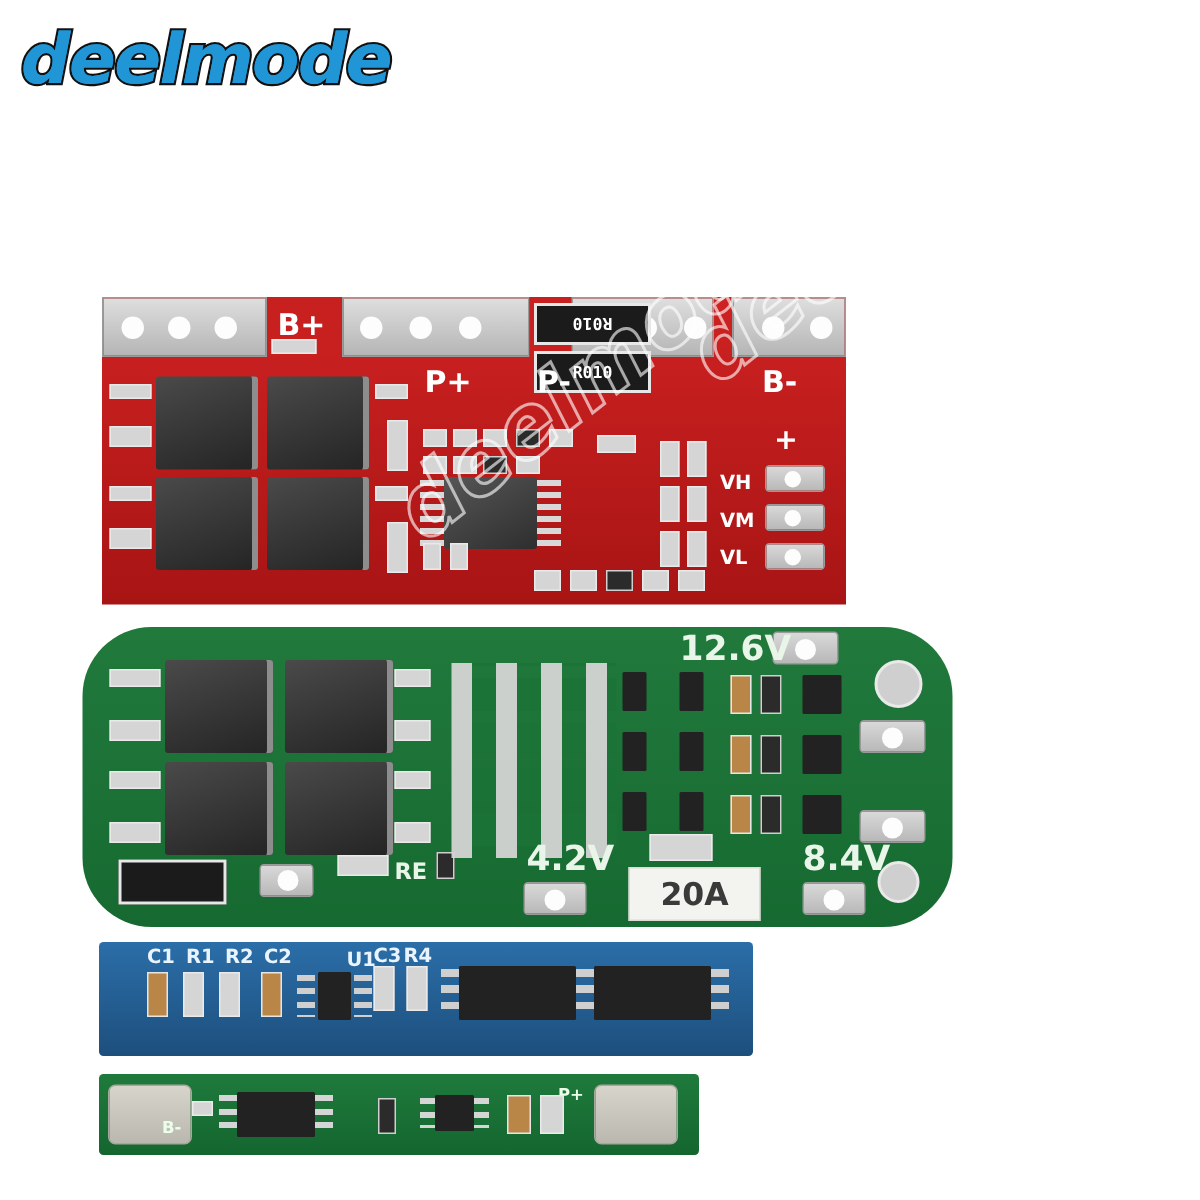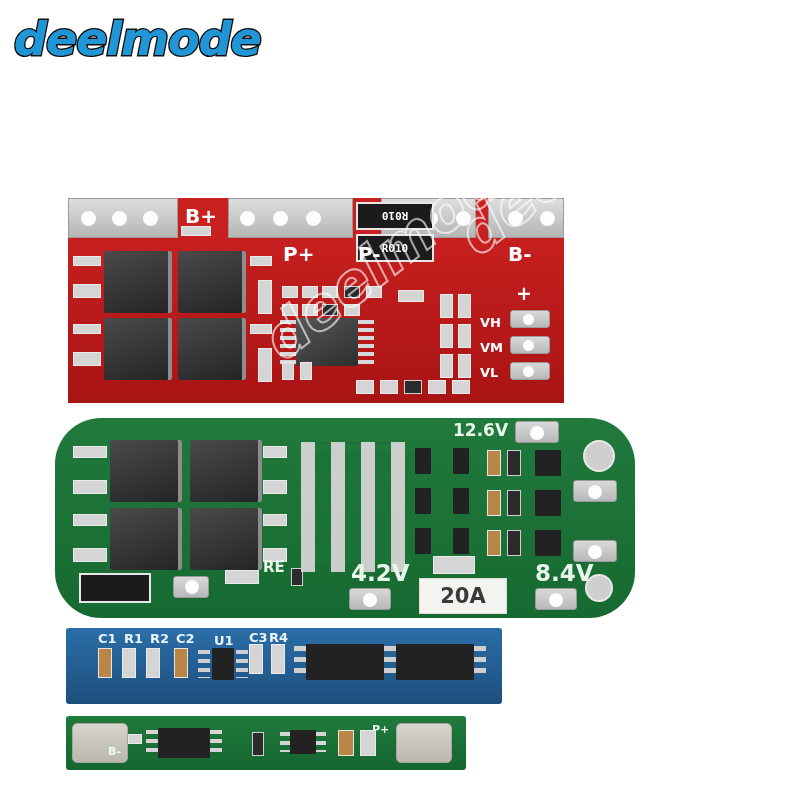--- a/index.html
+++ b/index.html
@@ -188,21 +188,21 @@
   <div class="smd" style="left:208px;top:62px;width:24px;height:14px;"></div>
   <div class="smd" style="left:208px;top:96px;width:24px;height:12px;"></div>
   <div class="smd" style="left:208px;top:130px;width:24px;height:14px;"></div>
 
   <div class="shunt" style="left:24px;top:155px;width:72px;height:30px;"></div>
 
   <div class="pad" style="left:118px;top:158px;width:36px;height:22px;border-radius:3px;"></div>
   <div class="hole" style="left:130px;top:162px;width:14px;height:14px;"></div>
 
   <div class="smd" style="left:170px;top:152px;width:34px;height:14px;"></div>
-  <div class="silk" style="left:208px;top:142px;font-size:15px;text-align:right;">RE</div>
+  <div class="silk" style="left:208px;top:156px;font-size:15px;text-align:right;">RE</div>
   <div class="smd dark" style="left:236px;top:150px;width:12px;height:18px;"></div>
 
   <div style="position:absolute;left:246px;top:24px;width:110px;height:130px;
               background:
                 repeating-linear-gradient(90deg,#d5d5d5 0 14px,transparent 14px 30px),
                 repeating-linear-gradient(0deg,transparent 0 8px,#1b7337 8px 30px);
               opacity:.95;"></div>
 
   <div class="soic" style="left:360px;top:30px;width:16px;height:26px;"></div>
   <div class="soic" style="left:360px;top:70px;width:16px;height:26px;"></div>
@@ -225,21 +225,21 @@
   <div class="pad" style="left:460px;top:3px;width:44px;height:22px;border-radius:3px;"></div>
   <div class="hole" style="left:475px;top:8px;width:14px;height:14px;"></div>
   <div class="pad" style="left:518px;top:62px;width:44px;height:22px;border-radius:3px;"></div>
   <div class="hole" style="left:533px;top:67px;width:14px;height:14px;"></div>
   <div class="pad" style="left:518px;top:122px;width:44px;height:22px;border-radius:3px;"></div>
   <div class="hole" style="left:533px;top:127px;width:14px;height:14px;"></div>
 
   <div class="ring" style="left:528px;top:22px;width:32px;height:32px;"></div>
   <div class="ring" style="left:530px;top:156px;width:28px;height:28px;"></div>
 
-  <div class="silk" style="left:398px;top:4px;font-size:17px;">12.6V</div>
+  <div class="silk" style="left:398px;top:4px;font-size:23px;">12.6V</div>
   <div class="silk" style="left:296px;top:144px;font-size:23px;">4.2V</div>
   <div class="silk" style="left:480px;top:144px;font-size:23px;">8.4V</div>
 
   <div class="pad" style="left:294px;top:170px;width:42px;height:22px;border-radius:3px;"></div>
   <div class="hole" style="left:308px;top:175px;width:14px;height:14px;"></div>
   <div class="pad" style="left:480px;top:170px;width:42px;height:22px;border-radius:3px;"></div>
   <div class="hole" style="left:494px;top:175px;width:14px;height:14px;"></div>
 
   <div style="position:absolute;left:364px;top:160px;width:86px;height:34px;
               background:#f3f3ef;border:1px solid #dcdcd6;display:flex;
@@ -248,21 +248,21 @@
   </div>
   <div class="smd" style="left:378px;top:138px;width:42px;height:18px;"></div>
 </div>
 
 <div class="board" id="board-blue">
 
   <div class="silk" style="left:32px;top:4px;font-size:13px;">C1</div>
   <div class="silk" style="left:58px;top:4px;font-size:13px;">R1</div>
   <div class="silk" style="left:84px;top:4px;font-size:13px;">R2</div>
   <div class="silk" style="left:110px;top:4px;font-size:13px;">C2</div>
-  <div class="silk" style="left:148px;top:6px;font-size:13px;">U1</div>
+  <div class="silk" style="left:165px;top:6px;font-size:13px;">U1</div>
   <div class="silk" style="left:183px;top:3px;font-size:13px;">C3</div>
   <div class="silk" style="left:203px;top:3px;font-size:13px;">R4</div>
 
   <div class="smd tan" style="left:32px;top:20px;width:14px;height:30px;"></div>
   <div class="smd" style="left:56px;top:20px;width:14px;height:30px;"></div>
   <div class="smd" style="left:80px;top:20px;width:14px;height:30px;"></div>
   <div class="smd tan" style="left:108px;top:20px;width:14px;height:30px;"></div>
   <div class="smd" style="left:183px;top:16px;width:14px;height:30px;"></div>
   <div class="smd" style="left:205px;top:16px;width:14px;height:30px;"></div>
 

